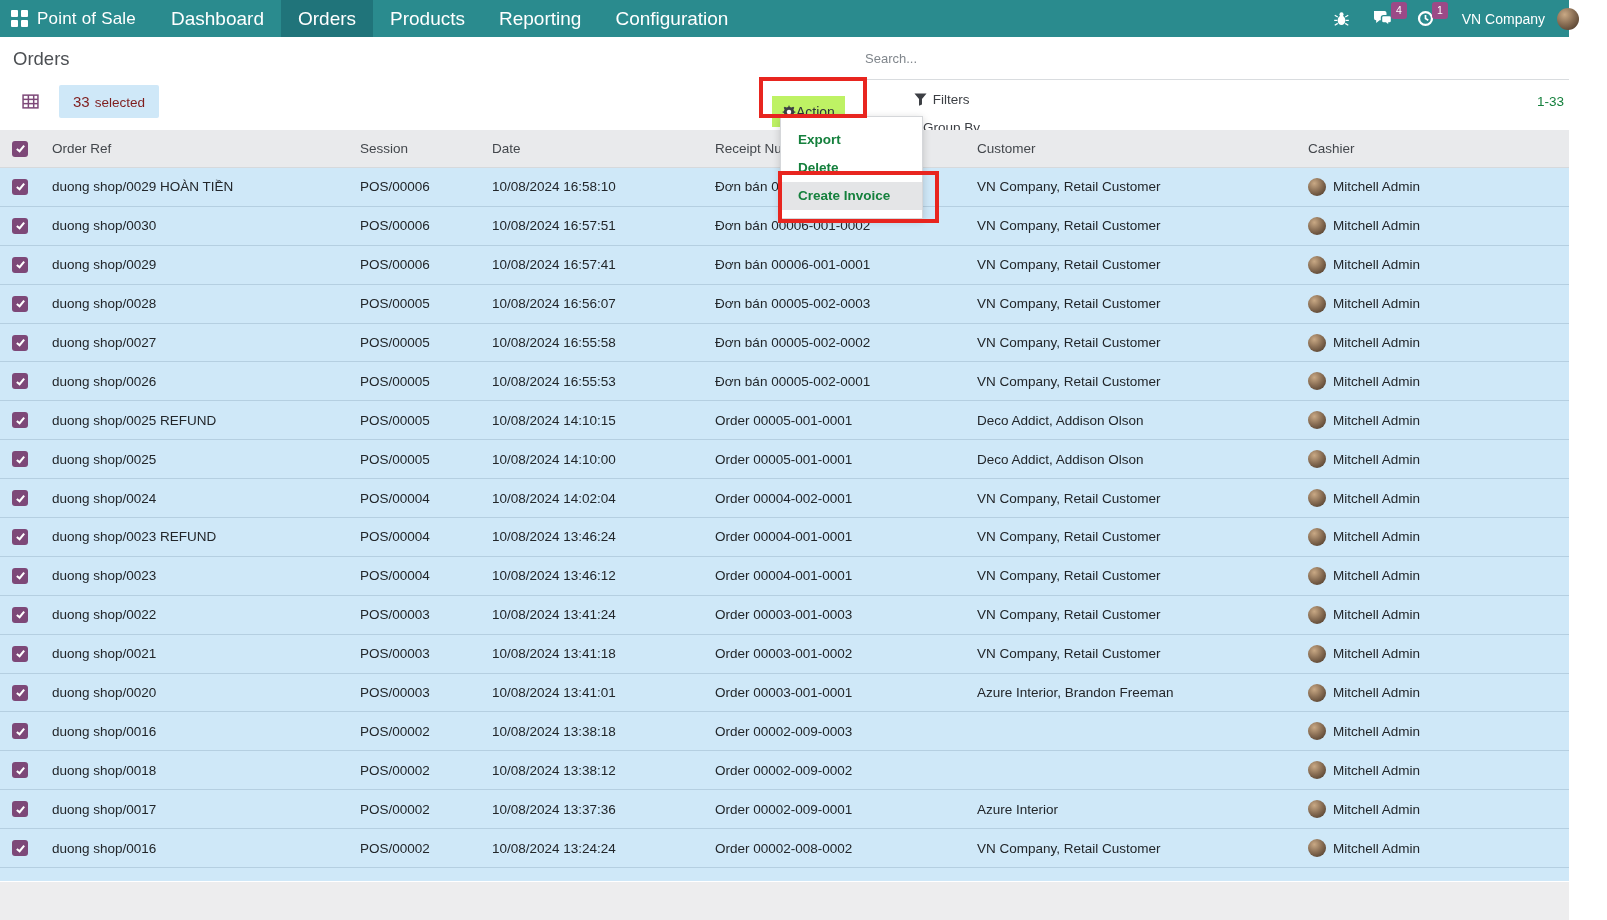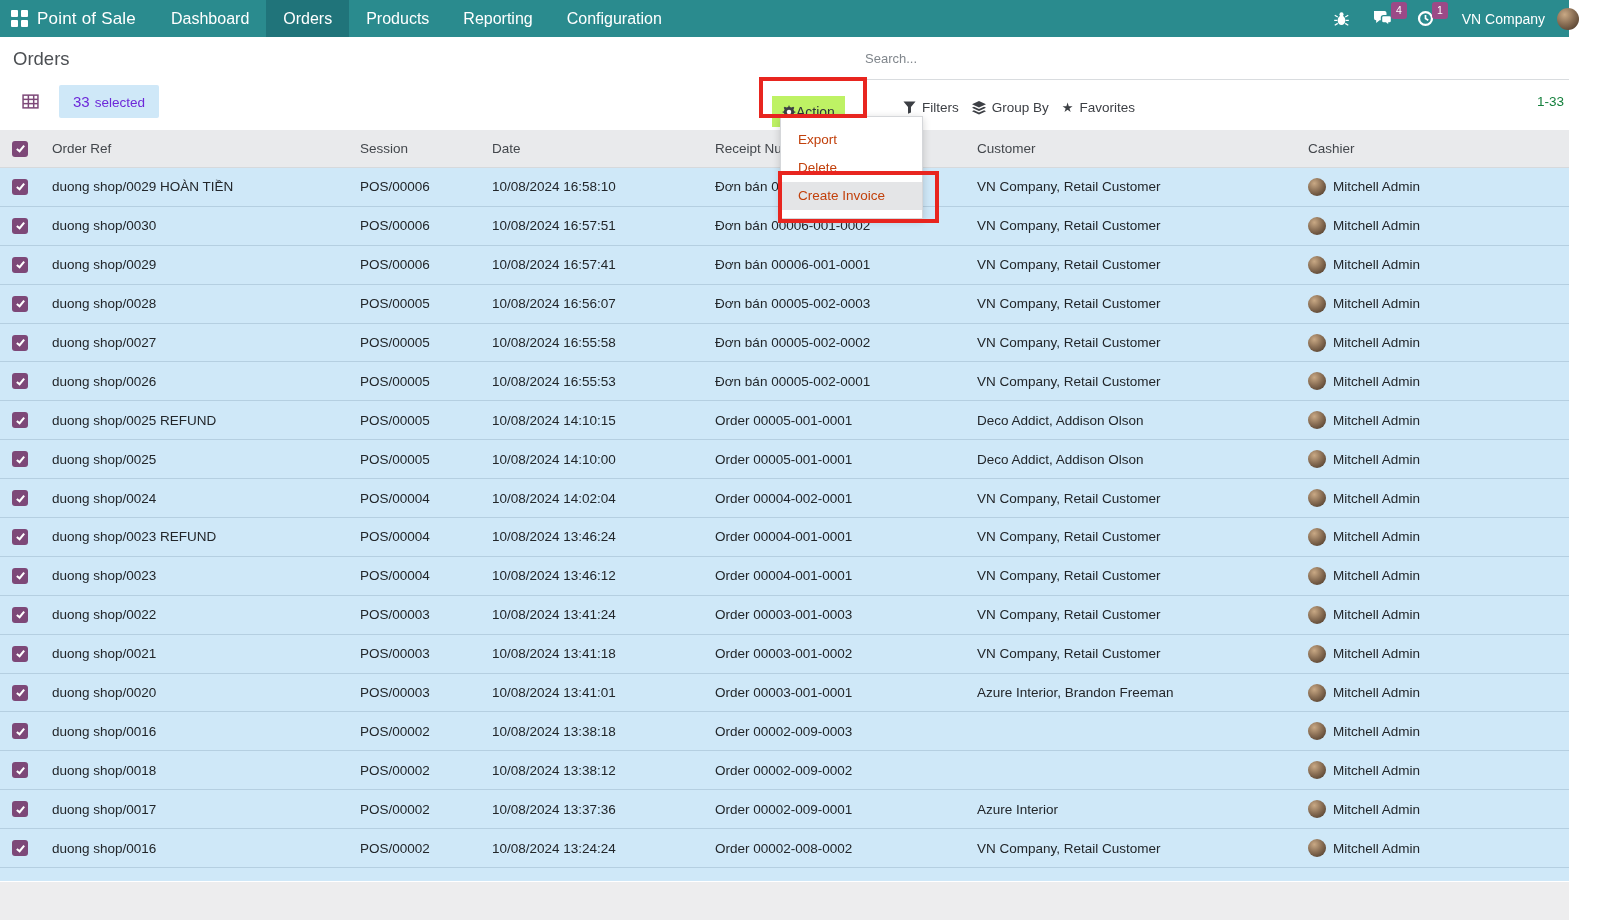--- a/index.html
+++ b/index.html
@@ -10,21 +10,21 @@
   
   .navbar { position:absolute; top:0; left:0; width:100%; height:37px;
             background:#2a8b8e; display:flex; align-items:stretch; color:#fff; }
   .nav-left { display:flex; align-items:center; }
   .apps-icon { width:17px; height:17px; margin:0 9px 0 11px; display:grid;
                grid-template-columns:7px 7px; grid-template-rows:7px 7px; gap:3px; }
   .apps-icon span { background:#fff; border-radius:1px; }
   .brand { font-size:17px; font-weight:400; letter-spacing:.2px; padding-right:18px;
            display:flex; align-items:center; }
   .menu { display:flex; align-items:stretch; }
-  .menu-item { display:flex; align-items:center; padding:0 17px; font-size:16px;
+  .menu-item { display:flex; align-items:center; padding:0 17px; font-size:19px;
                color:#fff; cursor:pointer; }
   .menu-item.active { background:#20747a; }
   .systray { margin-left:auto; display:flex; align-items:center; gap:4px; padding-right:14px; }
   .tray-btn { position:relative; display:flex; align-items:center; padding:0 10px; height:37px; }
   .badge { position:absolute; top:2px; right:-4px; background:#9b4a87; color:#fff;
            font-size:10.5px; line-height:1; padding:3px 5px; border-radius:3px; }
   .company { font-size:14px; padding:0 10px 0 14px; }
   .tray-avatar { position:absolute; right:-10px; top:8px; width:22px; height:22px;
                  border-radius:50%;
                  background:radial-gradient(circle at 35% 30%, #c9a985, #8a6f55 45%, #4e3b2b 90%); }
@@ -35,28 +35,28 @@
                 font-size:18.5px; color:#4c4f53; }
   .search-wrap { width:707px; display:flex; align-items:center;
                  border-bottom:1px solid #d9dcdf; font-size:13px; color:#80868c;
                  padding-left:3px; }
 
   
   .control-row { position:absolute; top:80px; left:0; width:100%; height:43px; }
   .left-controls { position:absolute; left:0; top:0; height:100%; display:flex;
                    align-items:center; padding-left:22px; gap:20px; }
   .view-icon { display:flex; align-items:center; }
-  .sel-badge { background:#cfe8f8; color:#6d28d9; padding:8px 14px; border-radius:2px;
+  .sel-badge { background:#cfe8f8; color:#7f1d1d; padding:8px 14px; border-radius:2px;
                font-size:13.5px; display:flex; align-items:baseline; gap:5px; }
   .sel-badge .cnt { font-size:15px; }
   .action-btn { position:absolute; left:772px; top:16px; height:31px; display:flex;
                 align-items:center; font-size:14px; color:#2e3338;
                 padding:0 10px; cursor:pointer; background:#bef264; }
-  .right-controls { position:absolute; left:903px; top:6px; height:100%; display:flex;
-                    align-items:center; gap:13px; font-size:13.5px; color:#3c3f44; }
+  .right-controls { position:absolute; left:903px; top:12px; height:100%; display:flex;
+                    align-items:center; gap:13px; font-size:13.5px; color:#3c3f44;flex-direction:column; }
   .rc-item { display:flex; align-items:center; gap:6px; cursor:pointer; }
   .star-glyph { font-size:13px; color:#3c3f44; }
   .pager { position:absolute; right:5px; top:0; height:100%; display:flex;
            align-items:center; font-size:13.5px; color:#15803d; }
 
   
   .table { position:absolute; top:130px; left:0; width:100%; }
   .grid-row { display:grid;
               grid-template-columns:40px 308px 132px 223px 262px 331px 1fr;
               align-items:center; padding-left:12px; width:100%; }
@@ -72,21 +72,21 @@
   .avatar { width:18px; height:18px; border-radius:50%; flex:0 0 auto;
             background:radial-gradient(circle at 35% 30%, #c9a985, #8a6f55 45%, #4e3b2b 90%); }
   .tfoot-strip { height:13px; background:#cfe8f8; }
   .below-area { position:absolute; left:0; bottom:0; width:100%; height:38px; background:#ededee; }
 
   
   .dropdown { position:absolute; left:780px; top:116px; width:143px; background:#fff;
               border:1px solid #d5d7da; box-shadow:0 2px 8px rgba(0,0,0,.18);
               padding:9px 0 8px 0; z-index:20; }
   .dd-item { height:28px; line-height:28px; padding-left:17px; font-size:13.5px;
-             color:#c2410c; cursor:pointer; white-space:nowrap; }
+             color:#15803d; cursor:pointer; white-space:nowrap;font-weight:bold; }
   .dd-item.hl { background:#e4e5e7; }
 
   
   .red-rect { position:absolute; border:4px solid #e8251f; z-index:30; pointer-events:none; }
   .rect-action { left:759px; top:77px; width:108px; height:41px; }
   .rect-invoice { left:778px; top:171px; width:161px; height:52px; }
 
   svg { display:block; }
 </style>
 </head>

